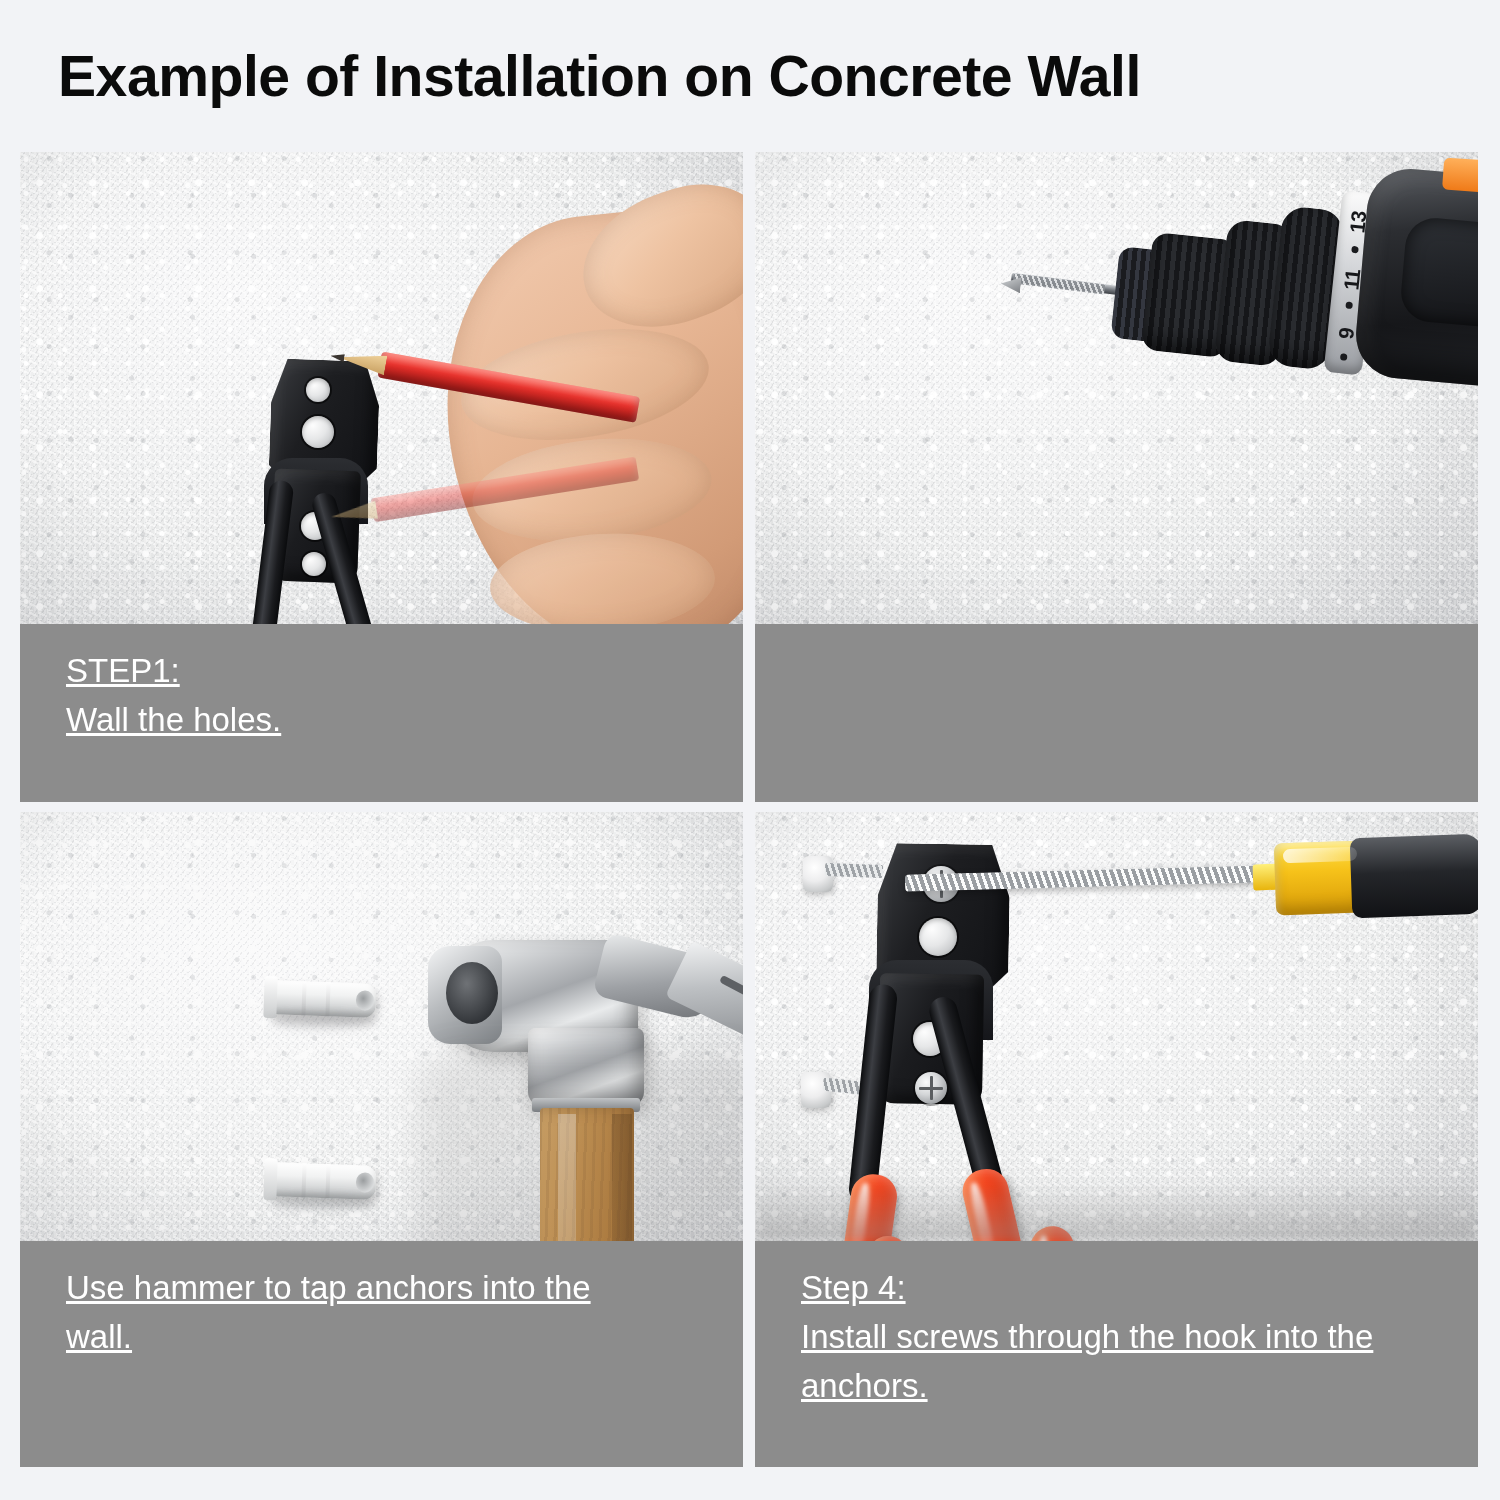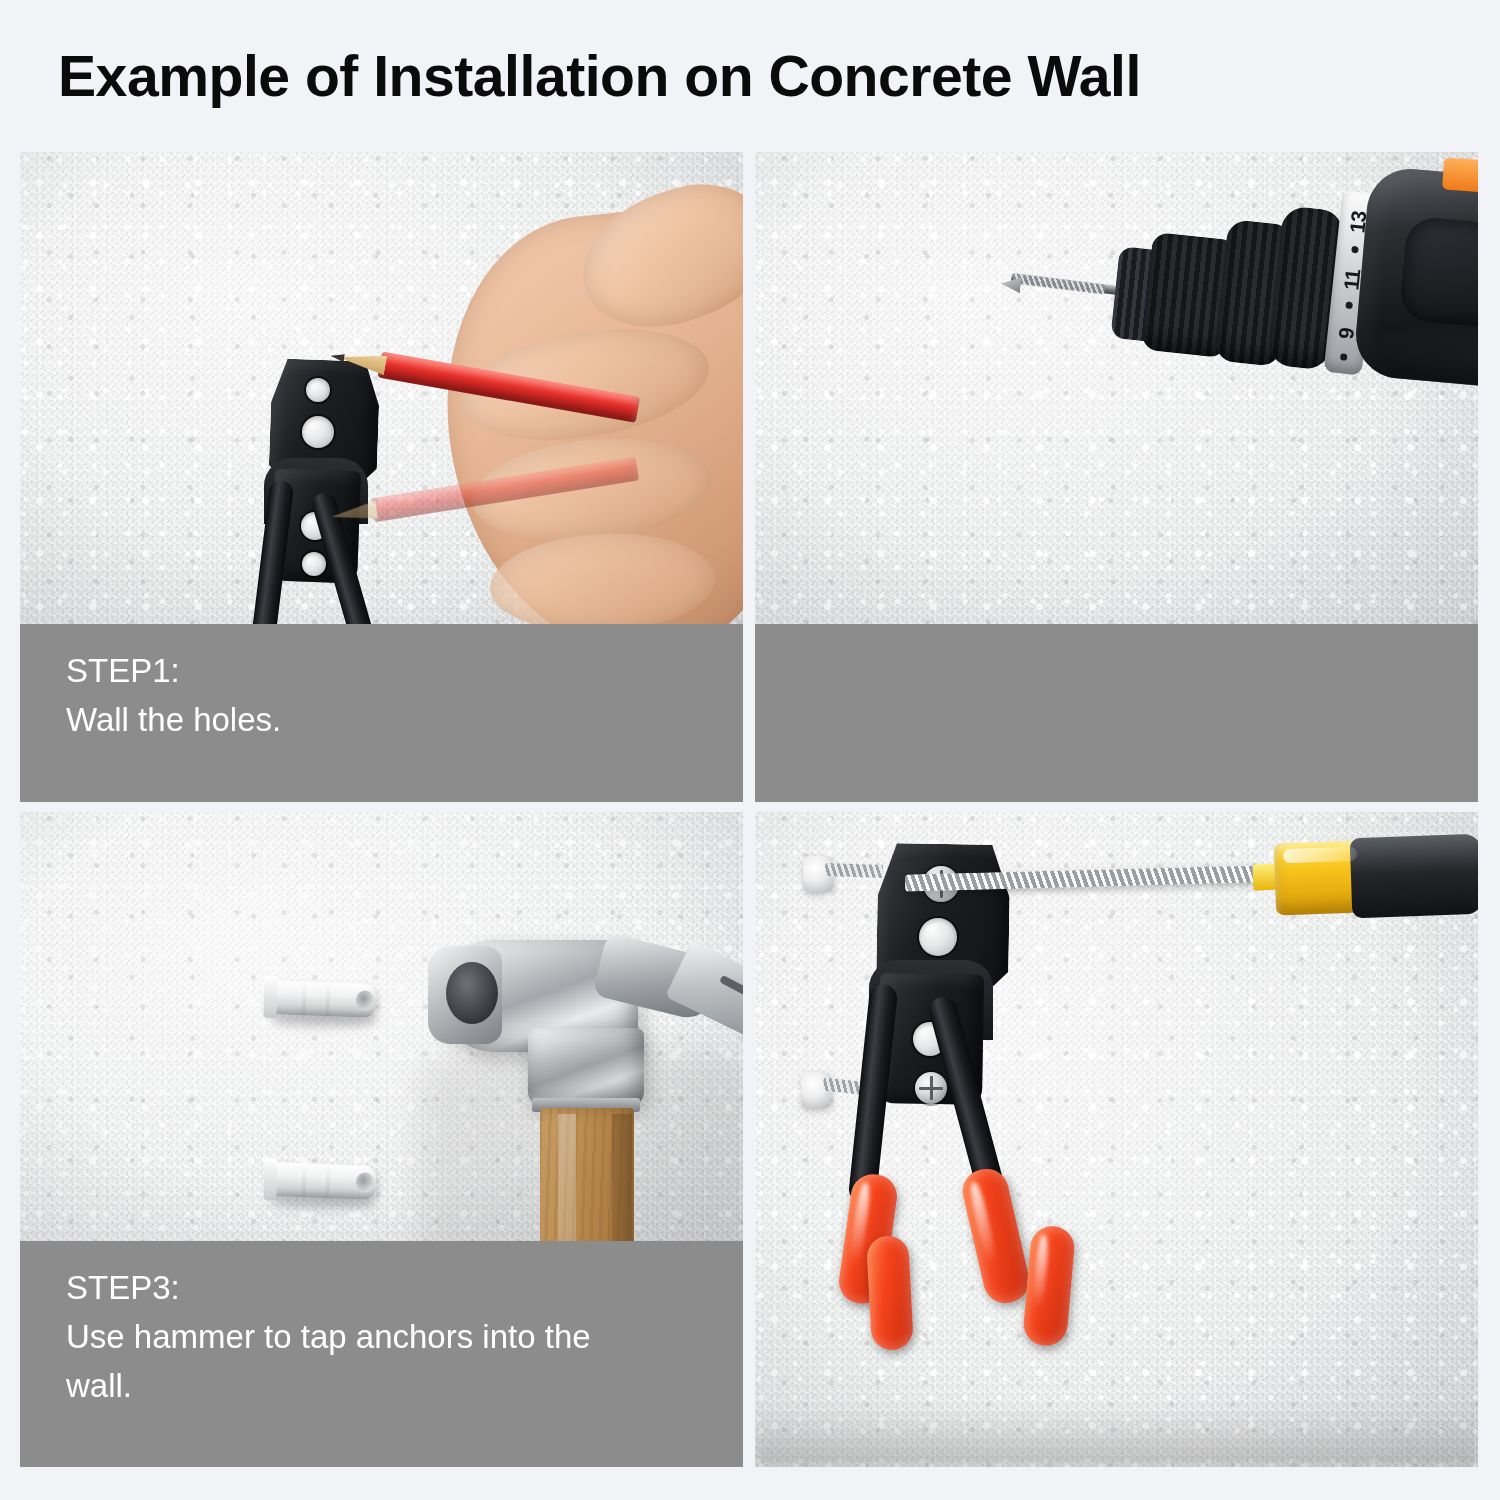--- a/index.html
+++ b/index.html
@@ -70,21 +70,21 @@
   .caption{
     flex:0 0 auto;
     background:#8c8c8c;
     color:#ffffff;
     padding:22px 46px 24px 46px;
     font-size:33px;
     line-height:49px;
     font-weight:400;
     letter-spacing:0px;
   }
-  .caption .c-line{display:block;white-space:pre-wrap;}
+  .caption .c-line{display:block;white-space:pre-wrap;text-decoration:underline;}
   .cap-h{height:132px;}
   .cap-t{height:180px;}
 
   
   .hook{position:absolute;}
   
   .plate{
     position:absolute;background:#17181a;
     box-shadow:inset -6px -6px 16px rgba(0,0,0,.6), inset 5px 5px 14px rgba(255,255,255,.10);
   }
@@ -434,21 +434,20 @@
           <div class="hmr-collarband" style="left:112px;top:166px;width:108px;height:14px;border-radius:3px;"></div>
 
           <div class="hmr-handle" style="left:120px;top:176px;width:94px;height:330px;border-radius:4px 4px 0 0;"></div>
           <div style="position:absolute;left:138px;top:182px;width:18px;height:320px;background:linear-gradient(180deg,rgba(255,255,255,.35),rgba(255,255,255,.05));"></div>
           <div style="position:absolute;left:192px;top:182px;width:20px;height:320px;background:linear-gradient(180deg,rgba(80,48,16,.30),rgba(80,48,16,.12));"></div>
         </div>
         <div style="position:absolute;left:398px;top:240px;width:340px;height:380px;background:rgba(110,112,115,.14);filter:blur(16px);border-radius:40px;"></div>
       </div>
 
       <div class="caption cap-t">
-        <span class="c-line">STEP3:</span>
         <span class="c-line">Use hammer to tap anchors into the
 wall.</span>
       </div>
     </div>
 
     <div class="panel">
       <div class="photo">
         <div class="wall"></div>
         <div class="vig"></div>
 
@@ -488,16 +487,21 @@
         <div class="screw-shaft" style="left:150px;top:58px;width:360px;height:17px;transform:rotate(-1.5deg);"></div>
 
         <div class="sd-ferrule" style="left:498px;top:52px;width:30px;height:26px;transform:rotate(-2deg);"></div>
         <div class="sd-handle-y" style="left:520px;top:30px;width:88px;height:72px;transform:rotate(-2deg);"></div>
         <div class="sd-handle-b" style="left:596px;top:24px;width:132px;height:80px;transform:rotate(-2deg);"></div>
         <div style="position:absolute;left:528px;top:36px;width:74px;height:14px;background:linear-gradient(90deg,rgba(255,255,255,.75),rgba(255,255,255,.15));border-radius:8px;transform:rotate(-2deg);"></div>
 
         <div class="blurbot"></div>
       </div>
 
+      <div class="caption cap-t">
+        <span class="c-line">Step 4:</span>
+        <span class="c-line">Install screws through the hook into the
+anchors.</span>
+      </div>
     </div>
 
   </div>
 </div>
 
 </body></html>

